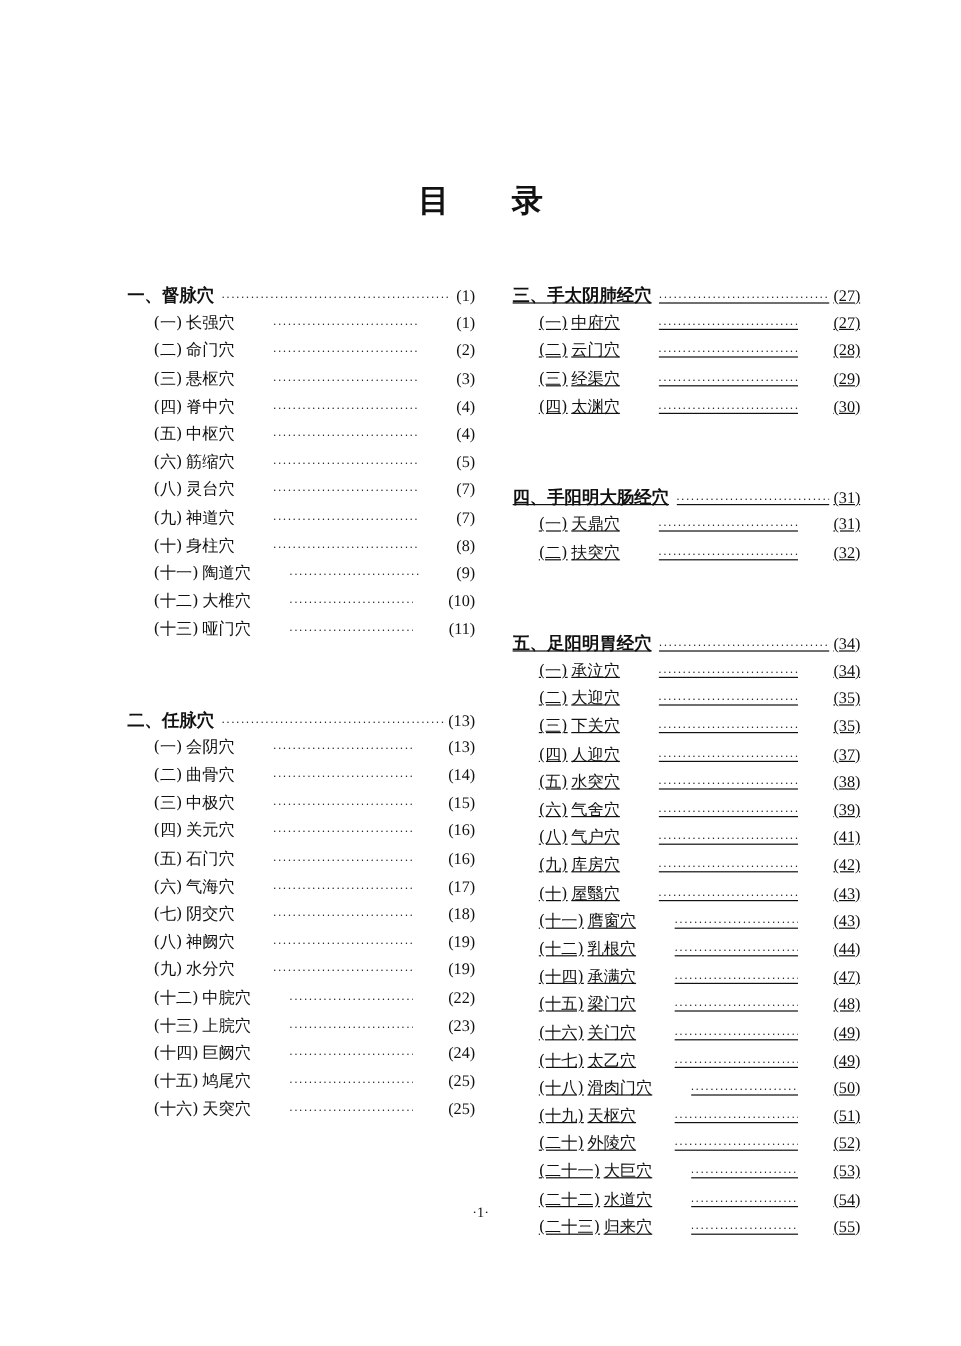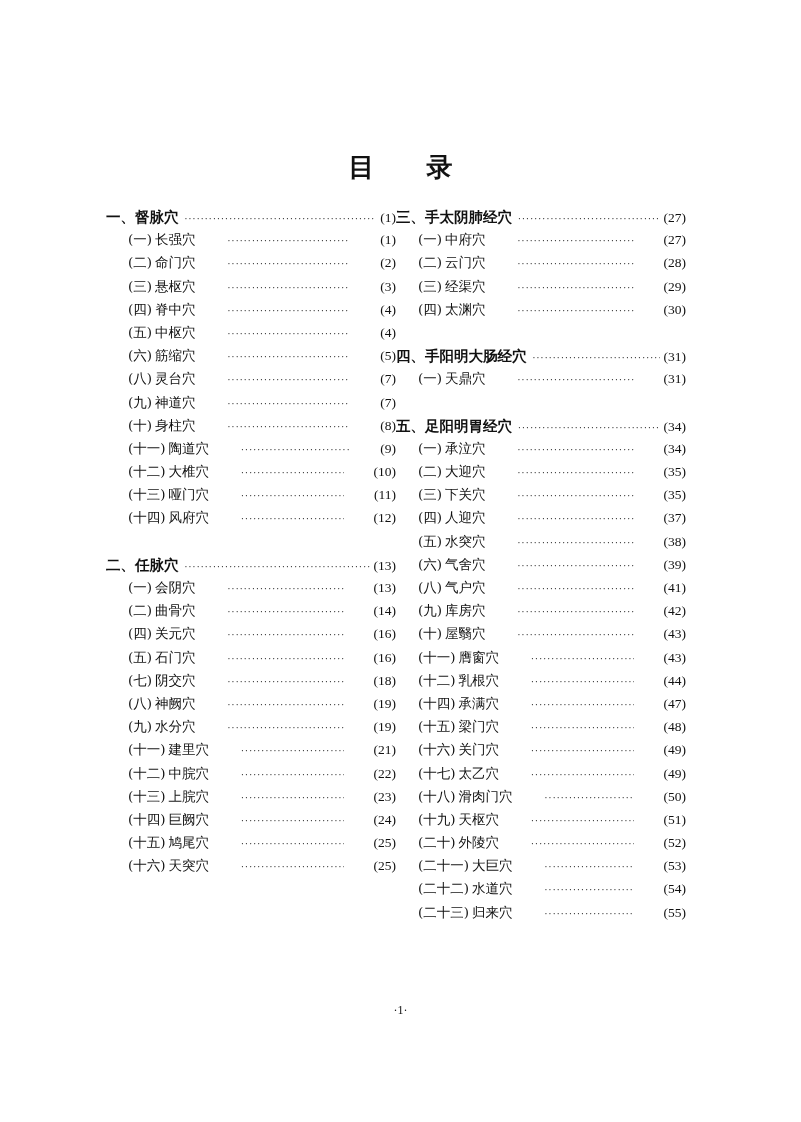--- a/index.html
+++ b/index.html
@@ -10,28 +10,29 @@
     }
     .title {
       position: absolute; top: 150px; left: 0; width: 801px;
       text-align: center; font-size: 26px; font-weight: bold;
       font-family: "DejaVu Sans", sans-serif; letter-spacing: 0;
     }
     .title span { display: inline-block; }
     .title .gap { width: 52px; }
     .col { position: absolute; top: 208px; }
     .col-left { left: 106px; width: 290px; }
-    .col-right { left: 396px; width: 290px; }
+    .col-right { left: 427px; width: 290px; text-decoration: underline; }
     .row {
       display: flex; align-items: baseline; height: 23.2px;
       font-size: 13.5px; white-space: nowrap; overflow: hidden;
     }
     .row.sec {
       font-family: "DejaVu Sans", sans-serif; font-weight: bold;
       font-size: 14.5px;
+      margin-top: 29px;
     }
     .row.sub { padding-left: 22px; gap: 26px; }
     .row .lbl { flex: 0 0 auto; }
     .row .lbl .num { margin-right: 3px; }
     .row .dots {
       flex: 1 1 auto; overflow: hidden; margin: 0 4px 0 6px;
       font-size: 9px; letter-spacing: 1.2px; color: #222;
       font-weight: normal; font-family: "DejaVu Serif", serif;
     }
     .row .dots::before {
@@ -113,70 +114,70 @@
     <div class="row sub">
       <span class="lbl"><span class="num">(十二)</span><span class="name">大椎穴</span></span>
       <span class="dots"></span>
       <span class="pg">(10)</span>
     </div>
     <div class="row sub">
       <span class="lbl"><span class="num">(十三)</span><span class="name">哑门穴</span></span>
       <span class="dots"></span>
       <span class="pg">(11)</span>
     </div>
-    <div class="row sub">
-      <span class="lbl"><span class="num">(十四)</span><span class="name">风府穴</span></span>
-      <span class="dots"></span>
-      <span class="pg">(12)</span>
-    </div>
     <div class="spacer"></div>
     <div class="row sec">
       <span class="lbl">二、任脉穴</span>
       <span class="dots"></span>
       <span class="pg">(13)</span>
     </div>
     <div class="row sub">
       <span class="lbl"><span class="num">(一)</span><span class="name">会阴穴</span></span>
       <span class="dots"></span>
       <span class="pg">(13)</span>
     </div>
     <div class="row sub">
       <span class="lbl"><span class="num">(二)</span><span class="name">曲骨穴</span></span>
       <span class="dots"></span>
       <span class="pg">(14)</span>
     </div>
     <div class="row sub">
+      <span class="lbl"><span class="num">(三)</span><span class="name">中极穴</span></span>
+      <span class="dots"></span>
+      <span class="pg">(15)</span>
+    </div>
+    <div class="row sub">
       <span class="lbl"><span class="num">(四)</span><span class="name">关元穴</span></span>
       <span class="dots"></span>
       <span class="pg">(16)</span>
     </div>
     <div class="row sub">
       <span class="lbl"><span class="num">(五)</span><span class="name">石门穴</span></span>
       <span class="dots"></span>
       <span class="pg">(16)</span>
     </div>
     <div class="row sub">
+      <span class="lbl"><span class="num">(六)</span><span class="name">气海穴</span></span>
+      <span class="dots"></span>
+      <span class="pg">(17)</span>
+    </div>
+    <div class="row sub">
       <span class="lbl"><span class="num">(七)</span><span class="name">阴交穴</span></span>
       <span class="dots"></span>
       <span class="pg">(18)</span>
     </div>
     <div class="row sub">
       <span class="lbl"><span class="num">(八)</span><span class="name">神阙穴</span></span>
       <span class="dots"></span>
       <span class="pg">(19)</span>
     </div>
     <div class="row sub">
       <span class="lbl"><span class="num">(九)</span><span class="name">水分穴</span></span>
       <span class="dots"></span>
       <span class="pg">(19)</span>
-    </div>
-    <div class="row sub">
-      <span class="lbl"><span class="num">(十一)</span><span class="name">建里穴</span></span>
-      <span class="dots"></span>
-      <span class="pg">(21)</span>
     </div>
     <div class="row sub">
       <span class="lbl"><span class="num">(十二)</span><span class="name">中脘穴</span></span>
       <span class="dots"></span>
       <span class="pg">(22)</span>
     </div>
     <div class="row sub">
       <span class="lbl"><span class="num">(十三)</span><span class="name">上脘穴</span></span>
       <span class="dots"></span>
       <span class="pg">(23)</span>
@@ -226,20 +227,25 @@
     <div class="spacer"></div>
     <div class="row sec">
       <span class="lbl">四、手阳明大肠经穴</span>
       <span class="dots"></span>
       <span class="pg">(31)</span>
     </div>
     <div class="row sub">
       <span class="lbl"><span class="num">(一)</span><span class="name">天鼎穴</span></span>
       <span class="dots"></span>
       <span class="pg">(31)</span>
+    </div>
+    <div class="row sub">
+      <span class="lbl"><span class="num">(二)</span><span class="name">扶突穴</span></span>
+      <span class="dots"></span>
+      <span class="pg">(32)</span>
     </div>
     <div class="spacer"></div>
     <div class="row sec">
       <span class="lbl">五、足阳明胃经穴</span>
       <span class="dots"></span>
       <span class="pg">(34)</span>
     </div>
     <div class="row sub">
       <span class="lbl"><span class="num">(一)</span><span class="name">承泣穴</span></span>
       <span class="dots"></span>

